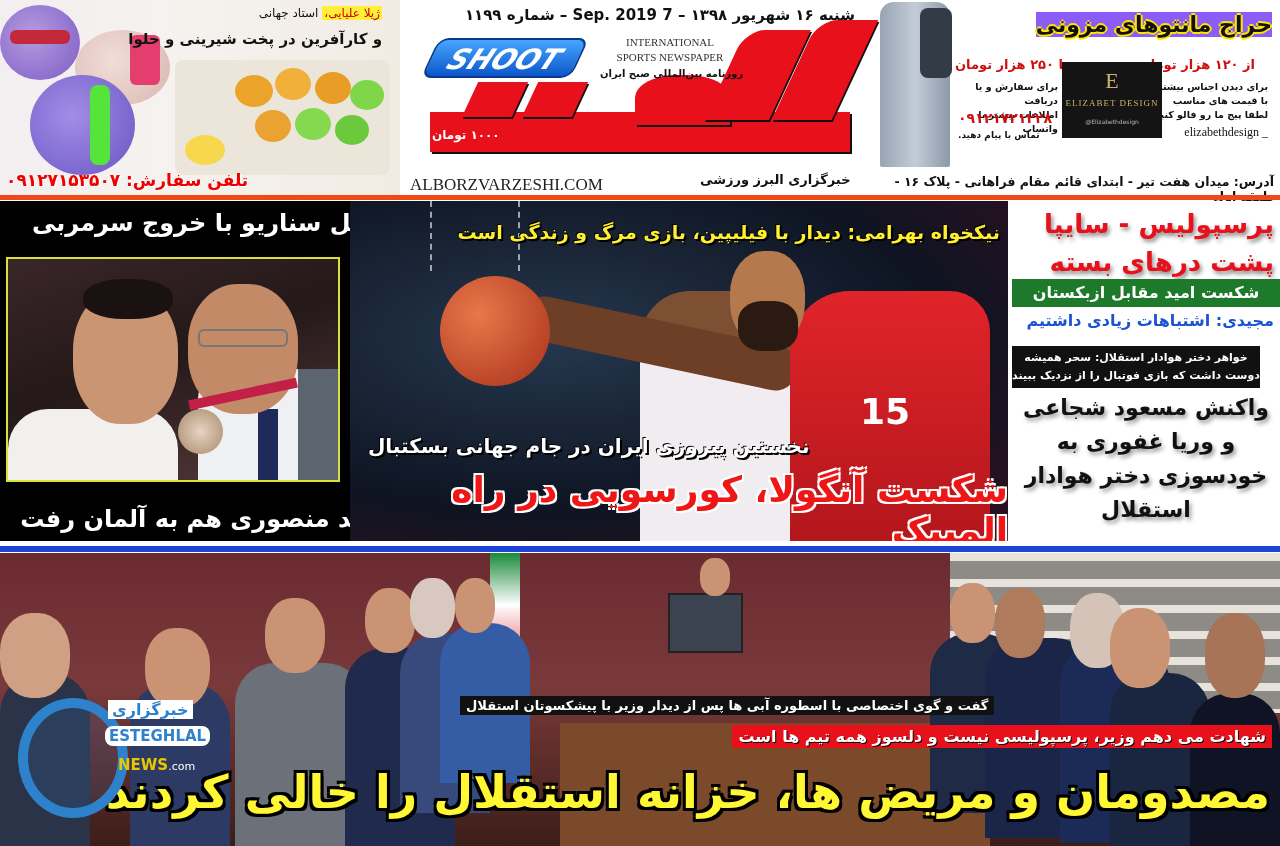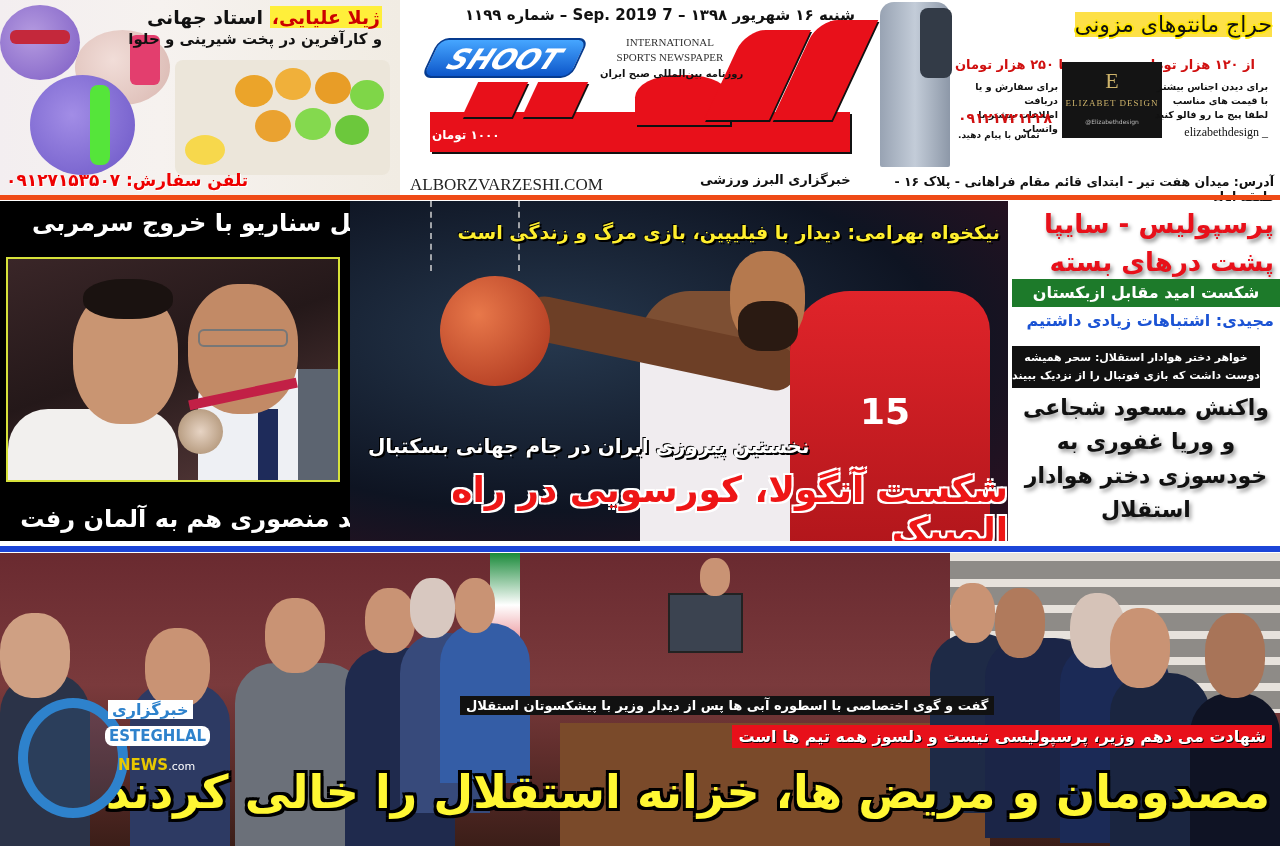--- a/index.html
+++ b/index.html
@@ -9,42 +9,42 @@
 #ad-left{left:0;top:0;width:400px;height:195px;background:linear-gradient(90deg,#f3eef0 0%,#f6f2ef 40%,#f1ece3 100%);overflow:hidden}
 .macaron{position:absolute;border-radius:50%}
 .mac1{left:0;top:5px;width:80px;height:75px;background:radial-gradient(circle at 40% 40%,#b59be0,#7c5cc4)}
 .mac1f{left:10px;top:30px;width:60px;height:14px;background:#c4283b;border-radius:6px}
 .mac2{left:75px;top:30px;width:95px;height:75px;background:radial-gradient(circle at 40% 40%,#f1ddd8,#d9b7b0)}
 .mac2f{left:130px;top:35px;width:30px;height:50px;background:#e33e6e;border-radius:6px}
 .mac3{left:30px;top:75px;width:105px;height:100px;background:radial-gradient(circle at 40% 40%,#a28de6,#6b56c6)}
 .mac3f{left:90px;top:85px;width:20px;height:80px;background:#55e53a;border-radius:8px}
 .sweets{left:175px;top:60px;width:215px;height:115px;background:#ece6da;border-radius:8px}
 .cookie{position:absolute;border-radius:50%}
-#ad-left-t1{right:18px;top:6px;font-size:19px;font-weight:bold;color:#111;direction:rtl;text-align:right}
+#ad-left-t1{right:18px;top:6px;font-size:12px;font-weight:normal;color:#111;direction:rtl;text-align:right}
 #ad-left-t1 .hl{color:#c00;background:#ffef3a;padding:0 2px}
 #ad-left-t2{right:18px;top:30px;font-size:15px;font-weight:bold;color:#111;direction:rtl}
 #ad-left-phone{left:6px;top:170px;font-size:17px;font-weight:bold;color:#e00;direction:rtl;text-shadow:1px 1px 0 #fff}
 
 
 #masthead{left:400px;top:0;width:480px;height:195px;background:#fff}
 #mh-date{right:25px;top:6px;font-size:15px;font-weight:bold;color:#111;direction:rtl}
 #mh-shoot{left:30px;top:38px;width:150px;height:40px;background:linear-gradient(180deg,#46a6ff,#0d56c9);transform:skewX(-25deg);border-radius:10px;color:#fff;font-weight:bold;font-style:italic;font-size:28px;text-align:center;line-height:40px;border:2px solid #063b8f}
 #mh-intl{left:195px;top:35px;width:150px;text-align:center;font-family:"Liberation Serif",serif;font-size:11px;color:#333;line-height:15px}
 #mh-fa-sub{left:200px;top:68px;font-size:10px;font-weight:bold;color:#111;direction:rtl}
 #mh-logo{left:30px;top:20px;width:425px;height:135px}
 #mh-logo .block{position:absolute;background:#e8101a;box-shadow:2px 2px 0 #111}
 #mh-price{left:32px;top:128px;font-size:12px;font-weight:bold;color:#fff;direction:rtl}
 #mh-url{left:10px;top:175px;font-family:"Liberation Serif",serif;font-size:17px;color:#222}
 #mh-agency{left:300px;top:172px;font-size:13px;font-weight:bold;color:#111;direction:rtl}
 
 
 #ad-right{left:880px;top:0;width:400px;height:195px;background:#fff}
 #ad-dress{left:0;top:2px;width:70px;height:165px;background:linear-gradient(90deg,#98a3b3,#c3ccd8 50%,#8d98a8);border-radius:14px 14px 2px 2px}
 #ad-dress-shawl{left:40px;top:8px;width:32px;height:70px;background:#333b47;border-radius:8px}
-#ad-r-title{right:8px;top:12px;font-size:22px;font-weight:normal;color:#111;background:#fde047;direction:rtl;-webkit-text-stroke:0;text-shadow:-2px 0 #ffe600,2px 0 #ffe600,0 2px #ffe600,0 -2px #ffe600}
+#ad-r-title{right:8px;top:12px;font-size:22px;font-weight:bold;color:#111;background:#8b5cf6;direction:rtl;-webkit-text-stroke:0;text-shadow:-2px 0 #ffe600,2px 0 #ffe600,0 2px #ffe600,0 -2px #ffe600}
 #ad-r-from{right:25px;top:57px;font-size:13px;font-weight:bold;color:#d01010;direction:rtl}
 #ad-r-to{left:75px;top:57px;font-size:13px;font-weight:bold;color:#d01010;direction:rtl}
 #ad-logo{left:182px;top:62px;width:100px;height:76px;background:#141414;color:#cdb36a;text-align:center}
 #ad-logo .e{font-family:"Liberation Serif",serif;font-size:22px;margin-top:6px}
 #ad-logo .n{font-family:"Liberation Serif",serif;font-size:9px;letter-spacing:1px;margin-top:4px}
 #ad-logo .h{font-size:6px;color:#bbb;margin-top:10px}
 .ad-small{font-size:9.5px;font-weight:bold;color:#111;direction:rtl;line-height:14px}
 #ad-r-info-r{right:12px;top:80px;text-align:right}
 #ad-r-info-l{left:78px;top:80px;text-align:right;width:100px}
 #ad-r-phone{left:78px;top:110px;font-size:14px;font-weight:bold;color:#d01010}

